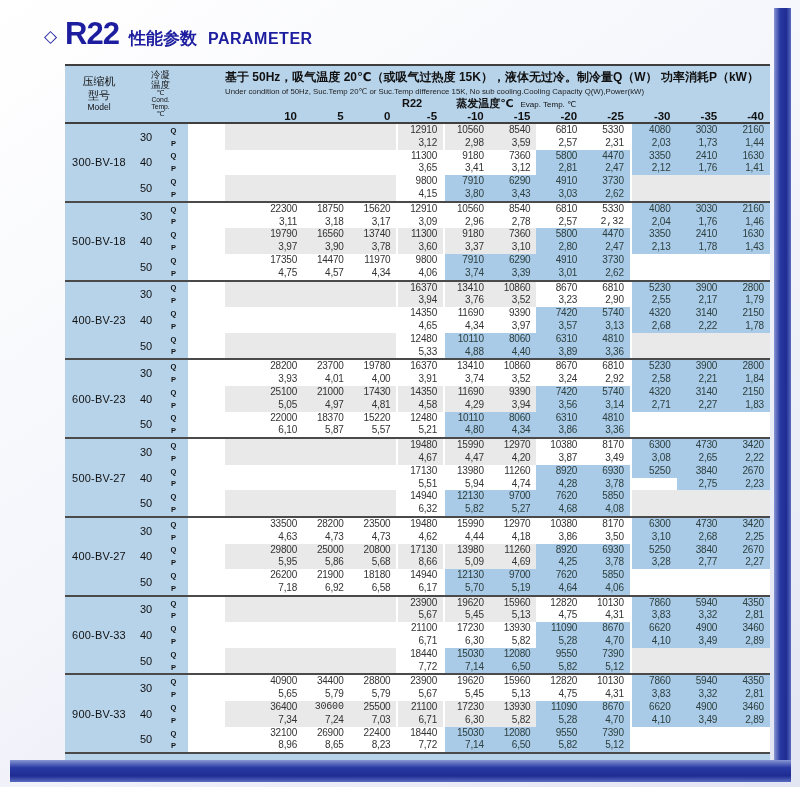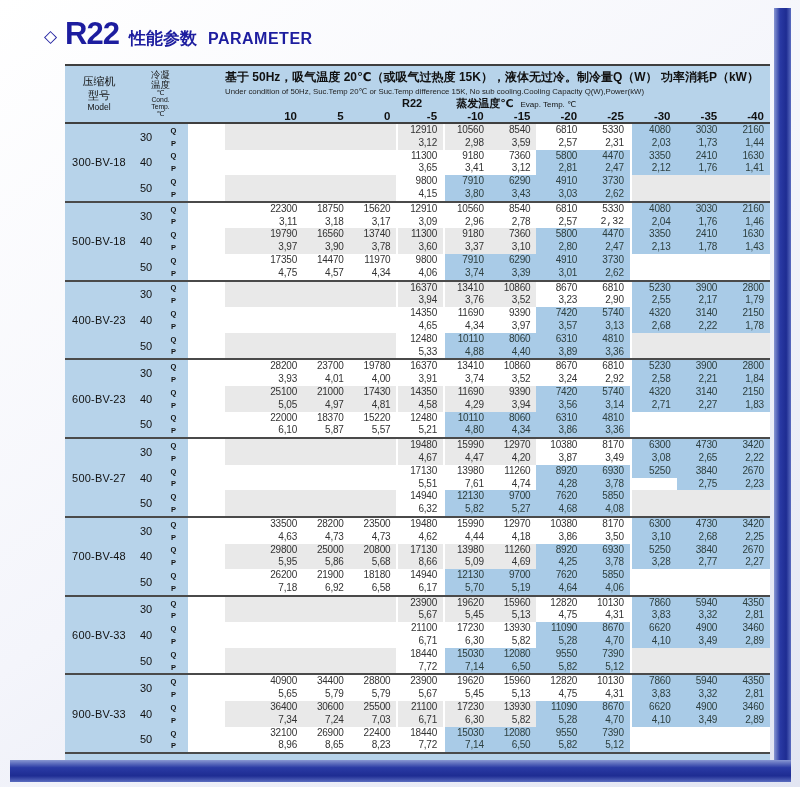--- a/index.html
+++ b/index.html
@@ -458,21 +458,21 @@
         <div class="dc blue" style="grid-area: 3 / 11;">8920</div>
         <div class="dc blue" style="grid-area: 3 / 12;">6930</div>
         <div class="dc blue gapL" style="grid-area: 3 / 13;">5250</div>
         <div class="dc blue" style="grid-area: 3 / 14;">3840</div>
         <div class="dc blue" style="grid-area: 3 / 15;">2670</div>
         <div class="lp qp" style="grid-area: 4 / 3;">P</div>
         <div class="dc" style="grid-area: 4 / 5;"></div>
         <div class="dc" style="grid-area: 4 / 6;"></div>
         <div class="dc" style="grid-area: 4 / 7;"></div>
         <div class="dc gapL" style="grid-area: 4 / 8;">5,51</div>
-        <div class="dc gapL" style="grid-area: 4 / 9;">7,61</div>
+        <div class="dc gapL" style="grid-area: 4 / 9;">5,94</div>
         <div class="dc" style="grid-area: 4 / 10;">4,74</div>
         <div class="dc blue" style="grid-area: 4 / 11;">4,28</div>
         <div class="dc blue" style="grid-area: 4 / 12;">3,78</div>
         <div class="dc blue gapL" style="grid-area: 4 / 13; margin-top: 12px;">3,27</div>
         <div class="dc blue" style="grid-area: 4 / 14;">2,75</div>
         <div class="dc blue" style="grid-area: 4 / 15;">2,23</div>
         <div class="lp cond" style="grid-area: 5 / 2 / span 2;">50</div>
         <div class="lp qp" style="grid-area: 5 / 3;">Q</div>
         <div class="dc gray" style="grid-area: 5 / 5;"></div>
         <div class="dc gray" style="grid-area: 5 / 6;"></div>
@@ -492,21 +492,21 @@
         <div class="dc gapL" style="grid-area: 6 / 8;">6,32</div>
         <div class="dc blue gapL" style="grid-area: 6 / 9;">5,82</div>
         <div class="dc blue" style="grid-area: 6 / 10;">5,27</div>
         <div class="dc blue" style="grid-area: 6 / 11;">4,68</div>
         <div class="dc blue" style="grid-area: 6 / 12;">4,08</div>
         <div class="dc gray gapL" style="grid-area: 6 / 13;"></div>
         <div class="dc gray" style="grid-area: 6 / 14;"></div>
         <div class="dc gray" style="grid-area: 6 / 15;"></div>
       </div>
       <div class="block">
-        <div class="lp model" style="grid-area: 1 / 1 / span 6;">700-BV-48</div>
+        <div class="lp model" style="grid-area: 1 / 1 / span 6;">400-BV-27</div>
         <div class="lp cond" style="grid-area: 1 / 2 / span 2;">30</div>
         <div class="lp qp" style="grid-area: 1 / 3;">Q</div>
         <div class="dc" style="grid-area: 1 / 5;">33500</div>
         <div class="dc" style="grid-area: 1 / 6;">28200</div>
         <div class="dc" style="grid-area: 1 / 7;">23500</div>
         <div class="dc gapL" style="grid-area: 1 / 8;">19480</div>
         <div class="dc gapL" style="grid-area: 1 / 9;">15990</div>
         <div class="dc" style="grid-area: 1 / 10;">12970</div>
         <div class="dc" style="grid-area: 1 / 11;">10380</div>
         <div class="dc" style="grid-area: 1 / 12;">8170</div>
@@ -677,21 +677,21 @@
         <div class="dc gapL" style="grid-area: 2 / 9;">5,45</div>
         <div class="dc" style="grid-area: 2 / 10;">5,13</div>
         <div class="dc" style="grid-area: 2 / 11;">4,75</div>
         <div class="dc" style="grid-area: 2 / 12;">4,31</div>
         <div class="dc blue gapL" style="grid-area: 2 / 13;">3,83</div>
         <div class="dc blue" style="grid-area: 2 / 14;">3,32</div>
         <div class="dc blue" style="grid-area: 2 / 15;">2,81</div>
         <div class="lp cond" style="grid-area: 3 / 2 / span 2;">40</div>
         <div class="lp qp" style="grid-area: 3 / 3;">Q</div>
         <div class="dc gray" style="grid-area: 3 / 5;">36400</div>
-        <div class="dc gray" style="grid-area: 3 / 6;">30600</div>
+        <div class="dc gray" style="grid-area: 3 / 6; font-family: Liberation Mono, monospace;">30600</div>
         <div class="dc gray" style="grid-area: 3 / 7;">25500</div>
         <div class="dc gray gapL" style="grid-area: 3 / 8;">21100</div>
         <div class="dc gray gapL" style="grid-area: 3 / 9;">17230</div>
         <div class="dc gray" style="grid-area: 3 / 10;">13930</div>
         <div class="dc blue" style="grid-area: 3 / 11;">11090</div>
         <div class="dc blue" style="grid-area: 3 / 12;">8670</div>
         <div class="dc blue gapL" style="grid-area: 3 / 13;">6620</div>
         <div class="dc blue" style="grid-area: 3 / 14;">4900</div>
         <div class="dc blue" style="grid-area: 3 / 15;">3460</div>
         <div class="lp qp" style="grid-area: 4 / 3;">P</div>

